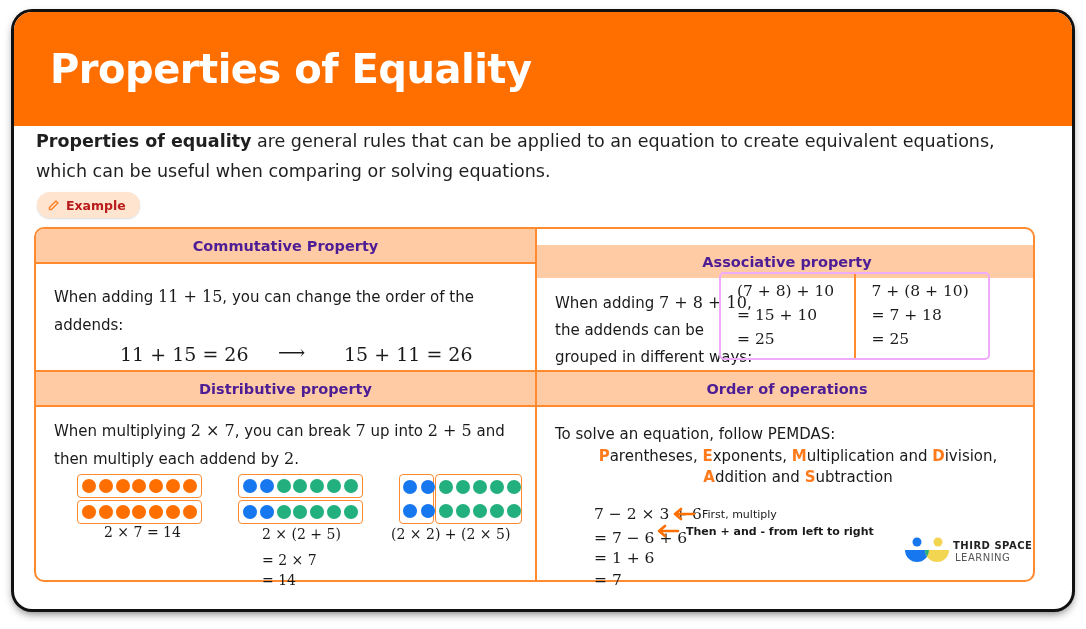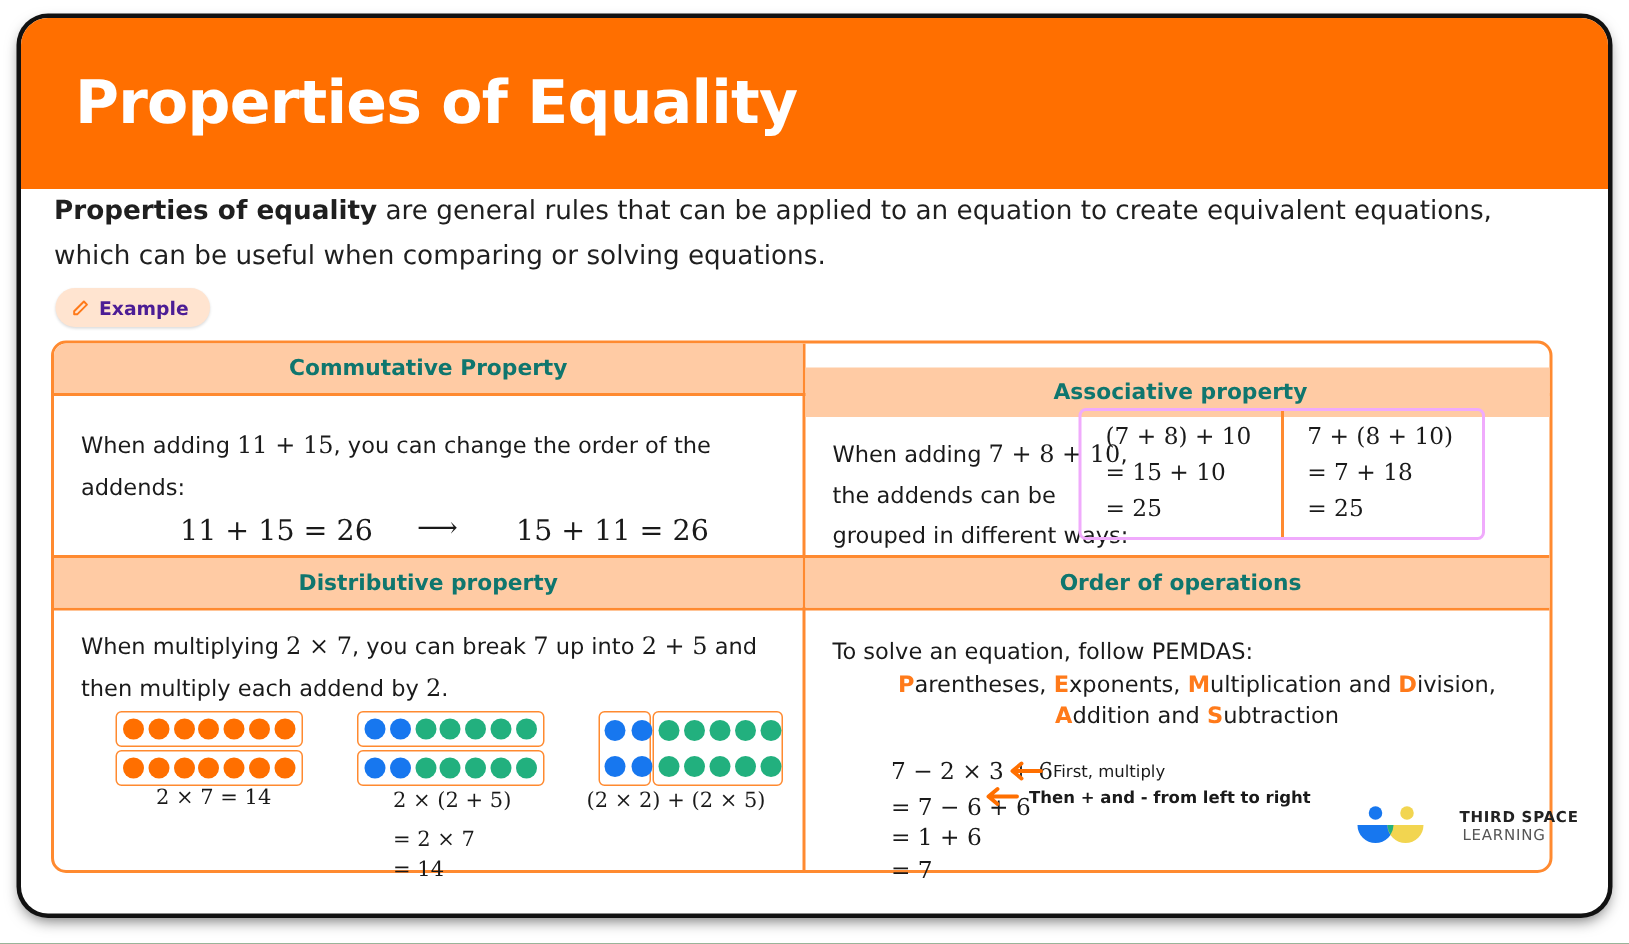--- a/index.html
+++ b/index.html
@@ -21,34 +21,34 @@
   }
   .intro {
     position: absolute; left: 36px; top: 126px; width: 1000px;
     font-size: 17.5px; line-height: 30px; color: #1f1f1f;
   }
   .intro b { font-weight: bold; }
   .example-pill {
     position: absolute; left: 37px; top: 192px; height: 26px; padding: 0 14px 0 10px;
     background: #ffe4d0; border-radius: 13px; display: flex; align-items: center; gap: 6px;
     box-shadow: 0 1px 2px rgba(0,0,0,0.15);
-    color: #4c1d95; font-size: 12.5px; font-weight: bold;
+    color: #b91c1c; font-size: 12.5px; font-weight: bold;
   }
   .example-pill svg { width: 13px; height: 13px; }
 
   .grid {
     position: absolute; left: 34px; top: 227px; width: 1001px; height: 355px;
     border: 2px solid #ff8a30; border-radius: 10px; overflow: hidden;
   }
   .vline { position: absolute; left: 499px; top: 0; bottom: 0; width: 2px; background: #ff8a30; }
   .hline { position: absolute; left: 0; right: 0; height: 2px; background: #ff8a30; }
   .cell-head {
     position: absolute; height: 33px; background: #ffcba4; display: flex;
     align-items: center; justify-content: center; font-weight: bold; font-size: 14.5px;
-    color: #0f766e;
+    color: #4c1d95;
   }
   .txt { position: absolute; font-size: 15px; line-height: 28px; color: #1a1a1a; }
   .math { font-family: "DejaVu Serif", serif; font-size: 16px; margin-top: 32px; }
   .bigmath { font-family: "DejaVu Serif", serif; font-size: 19px; }
   .assoc-box {
     position: absolute; left: 719px; top: 272px; width: 271px; height: 88px;
     border: 2px solid #f0abfc; border-radius: 5px; display: flex;
   }
   .assoc-col { flex: 1; padding: 5px 0 0 16px; font-family: "DejaVu Serif", serif; font-size: 15.5px; line-height: 24px; }
   .assoc-col + .assoc-col { border-left: 2px solid #ff8a30; }
@@ -64,21 +64,21 @@
   .dotgrid { position: absolute; border: 1.5px solid #ff8a30; border-radius: 4px;
     display: grid; align-items: center; justify-items: center; padding: 4px 3px; }
   .cap { position: absolute; font-family: "DejaVu Serif", serif; font-size: 14px; color: #1a1a1a; white-space: nowrap; }
 
   .pemdas { position: absolute; left: 548px; top: 446px; width: 500px; text-align: center; font-size: 15px; line-height: 21px; }
   .pemdas .hl { color: #ff7a1a; font-weight: bold; }
   .ooo-line { position: absolute; left: 554px; font-family: "DejaVu Serif", serif; font-size: 15.5px; white-space: nowrap; margin-left: 40px; }
   .arrow { position: absolute; display: flex; align-items: center; gap: 6px; font-size: 11px; color: #1a1a1a; }
   .arrow svg { width: 24px; height: 14px; }
 
-  .logo { position: absolute; left: 903px; top: 537px; display: flex; align-items: center; gap: 20px; justify-content: center; }
+  .logo { position: absolute; left: 903px; top: 537px; display: flex; align-items: center; gap: 0; justify-content: center; }
   .logo-text { font-size: 10px; line-height: 12px; letter-spacing: 0.5px; color: #333; }
   .logo-text .l1 { font-weight: bold; color: #222; }
   .logo-text .l2 { color: #555; padding-left: 2px; }
 </style>
 </head>
 <body>
 
 <div class="bg"></div>
 
 <div class="card">

